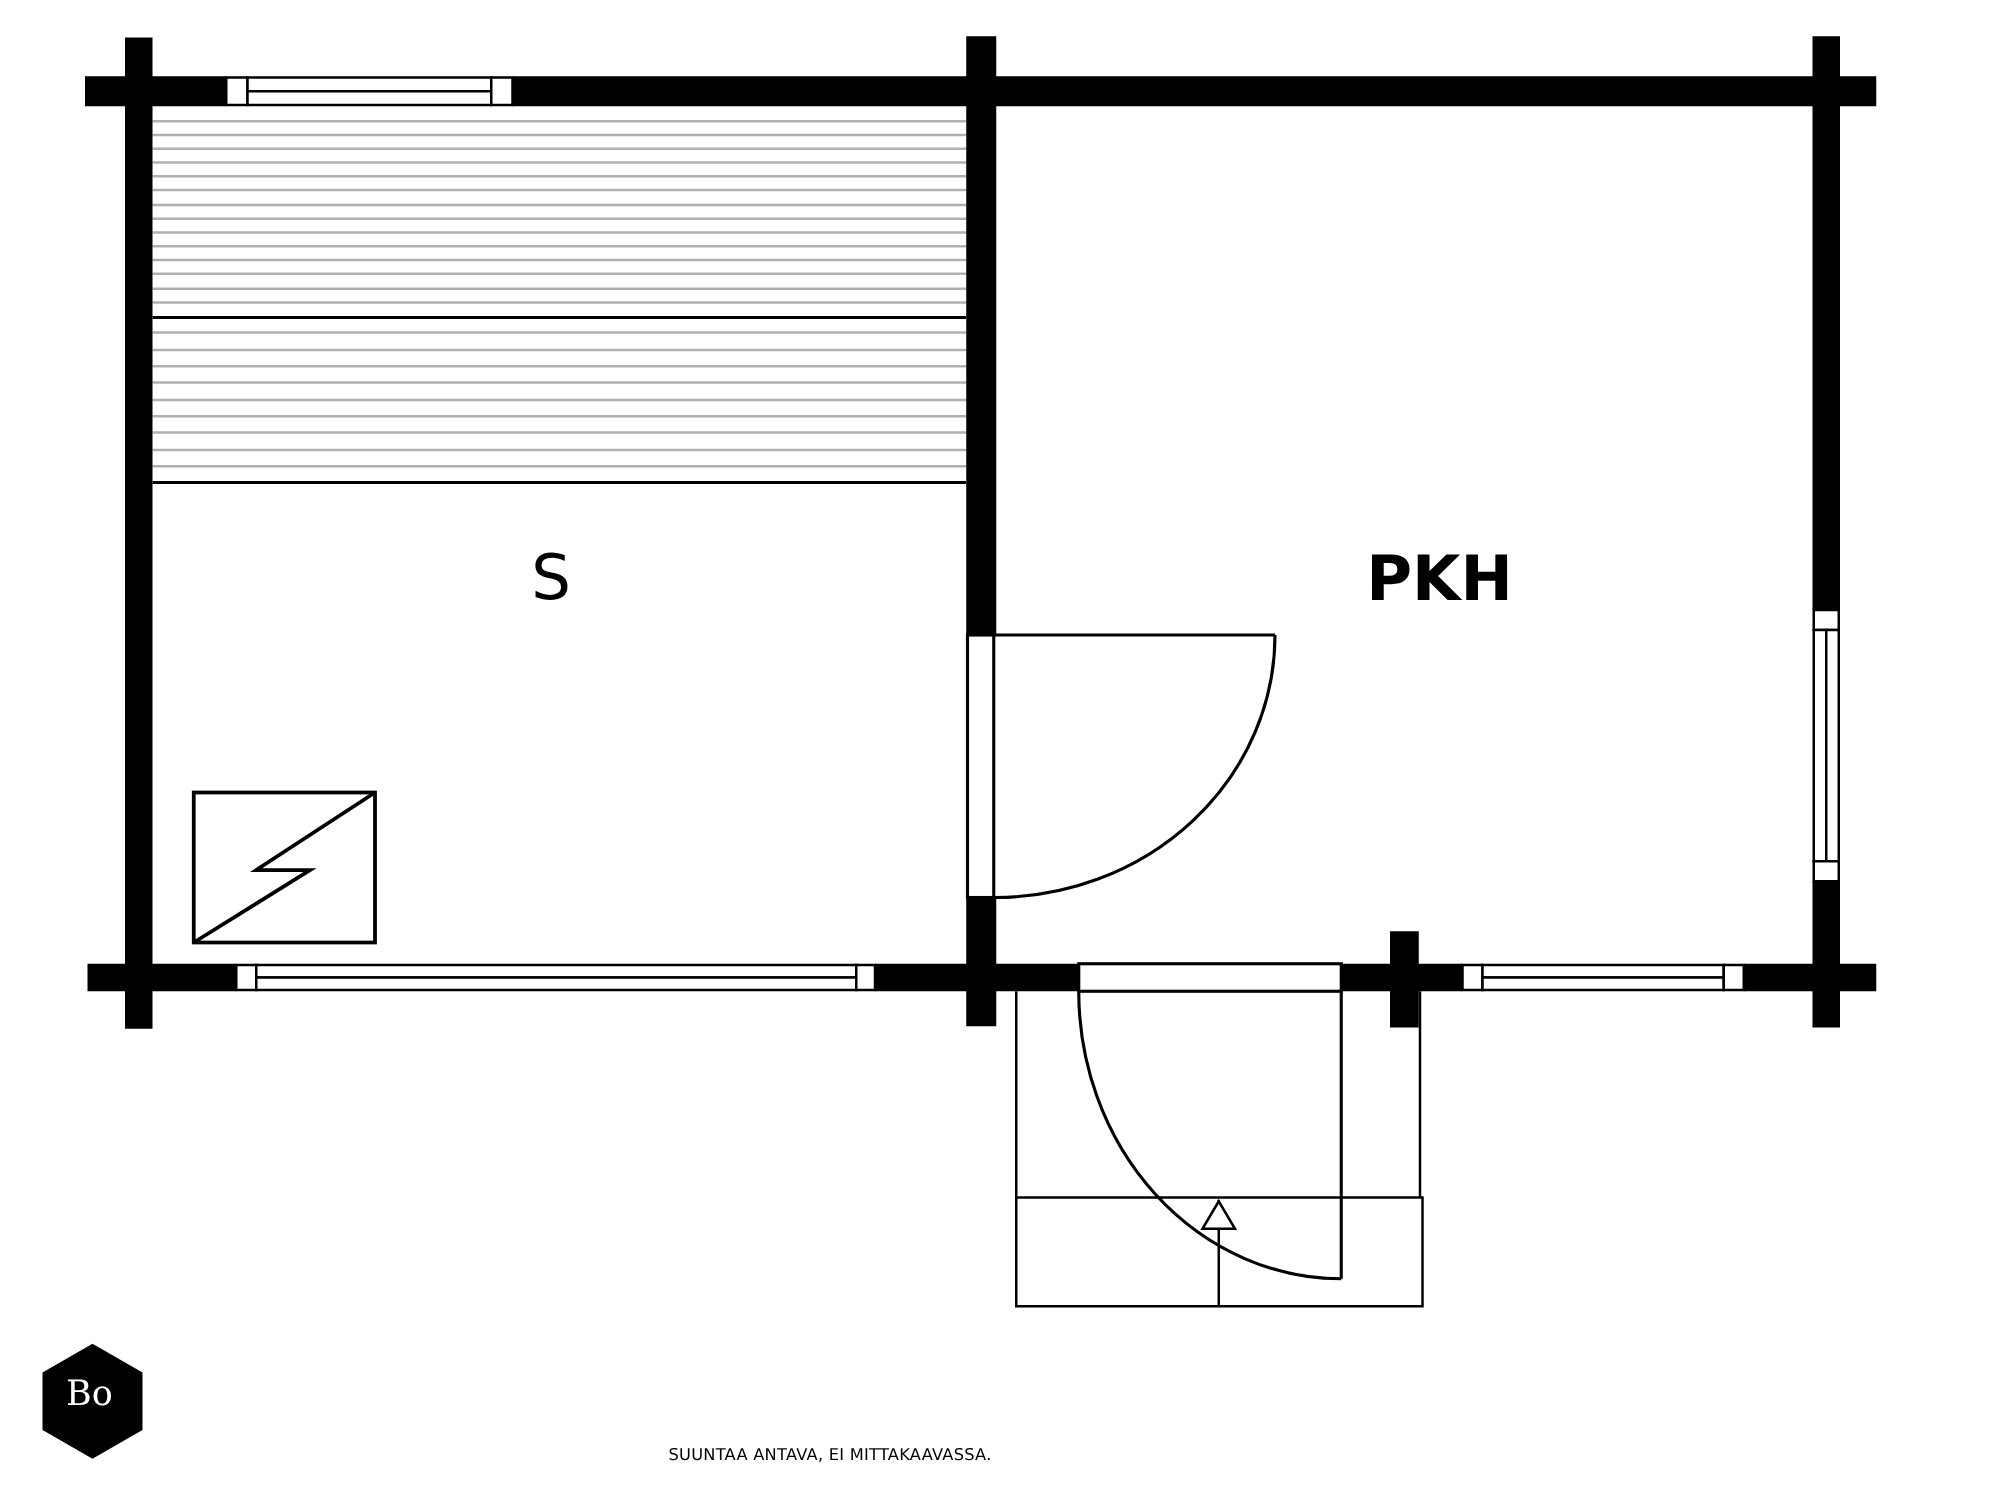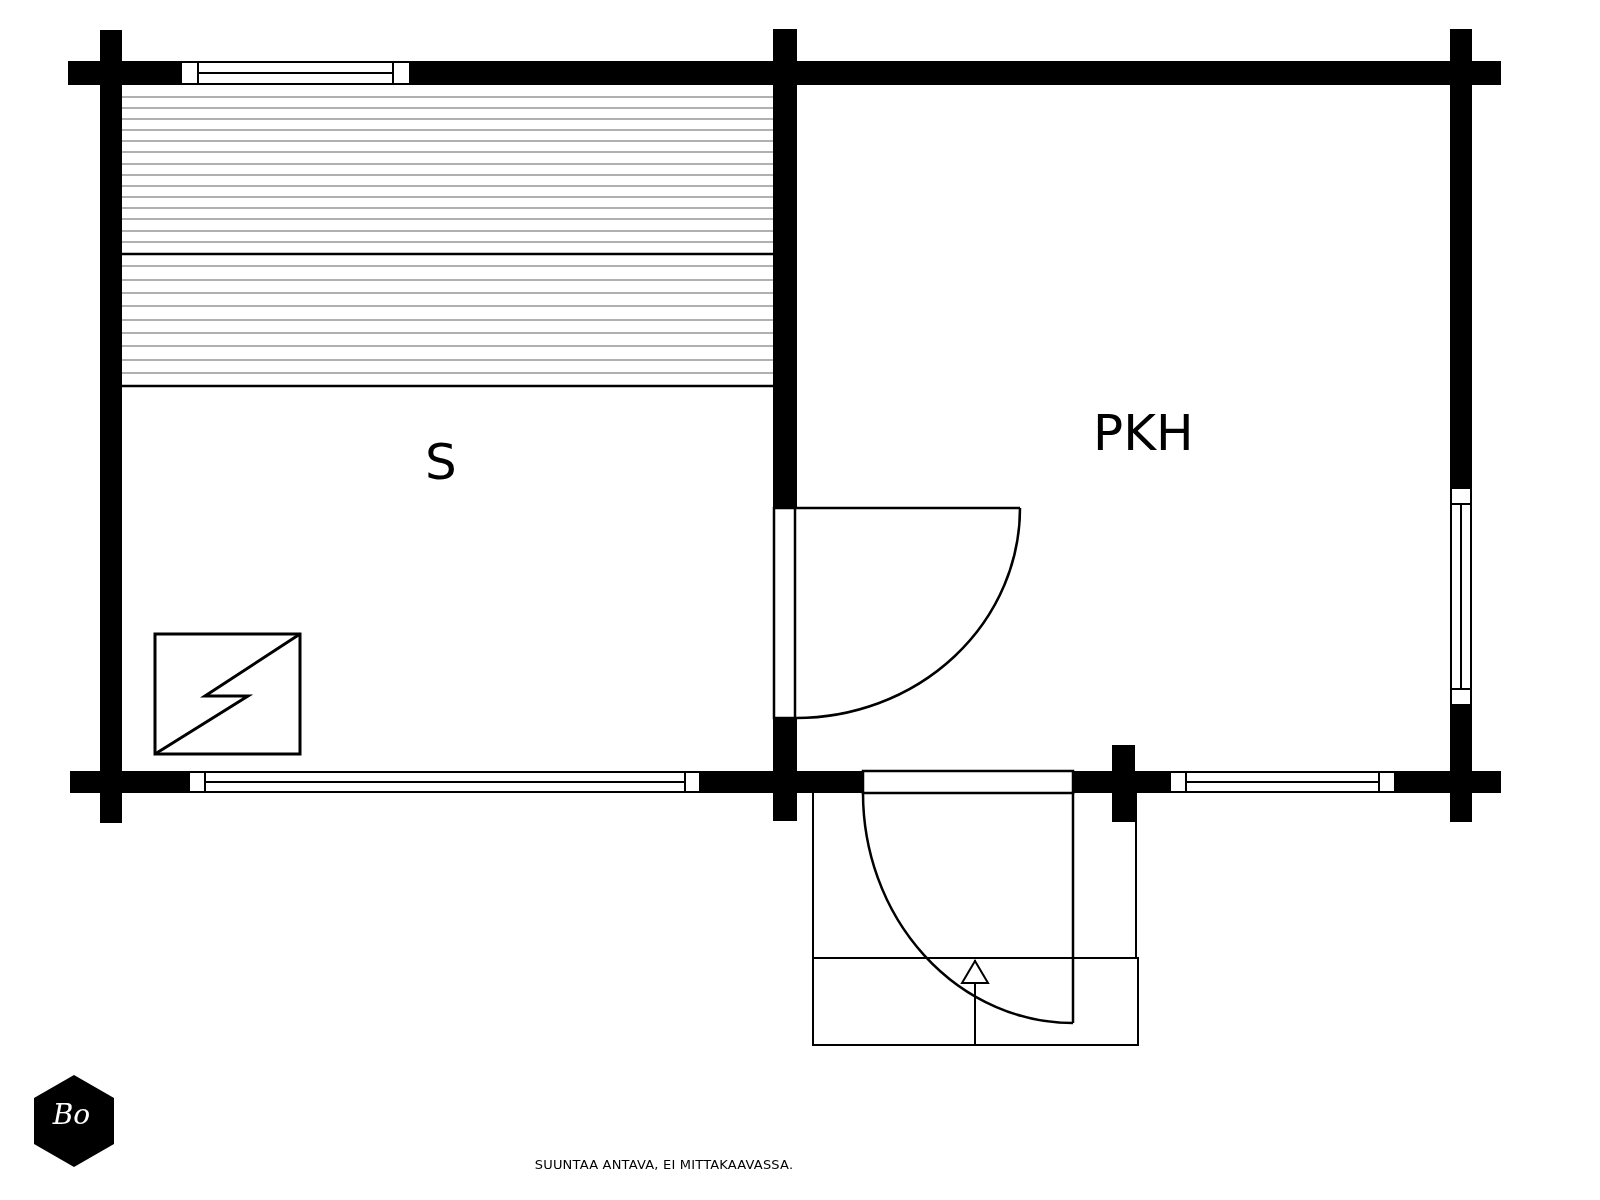--- a/index.html
+++ b/index.html
@@ -1,20 +1,20 @@
 <!DOCTYPE html>
 <html><head>
   <meta charset="utf-8">
   <style>
     html, body { margin: 0; padding: 0; background: #ffffff; }
     body { width: 1600px; height: 1200px; position: relative; overflow: hidden; font-family: "DejaVu Sans", sans-serif; }
     svg.plan { position: absolute; left: 0; top: 0; }
     .room-label { position: absolute; font-family: "DejaVu Sans", sans-serif; color: #000; font-size: 50px; line-height: 1; }
     .footer-note { position: absolute; left: 0; width: 1328px; top: 1157px; text-align: center; font-family: "DejaVu Sans", sans-serif; font-size: 13px; color: #000; letter-spacing: 0.2px; }
-    .logo-text { position: absolute; left: 34px; top: 1098px; width: 75px; text-align: center; color: #fff; font-family: "DejaVu Serif", serif; font-style: italic; font-size: 28px; }
+    .logo-text { position: absolute; left: 34px; top: 1098px; width: 75px; text-align: center; color: #fff; font-family: "DejaVu Serif", serif; font-size: 28px; }
   </style>
 </head>
 <body>
 
 <svg class="plan" width="1600" height="1200" viewBox="0 0 1600 1200" xmlns="http://www.w3.org/2000/svg">
 
   <g stroke="#b0b0b0" stroke-width="2">
     <line x1="122" y1="97" x2="773" y2="97"></line>
     <line x1="122" y1="108" x2="773" y2="108"></line>
     <line x1="122" y1="119" x2="773" y2="119"></line>
@@ -119,17 +119,17 @@
 
   <g fill="none" stroke="#000" stroke-width="3">
     <rect x="155" y="634" width="145" height="120"></rect>
     <polyline points="155,754 248,696 205,696 300,634"></polyline>
   </g>
 
   <polygon points="74,1075 114,1098 114,1144 74,1167 34,1144 34,1098" fill="#000"></polygon>
 </svg>
 
 <div class="room-label" style="left:425px; top:437px;">S</div>
-<div class="room-label" style="left:1093px; top:408px;">PKH</div>
+<div class="room-label" style="left:1093px; top:438px;font-weight:bold;">PKH</div>
 
 <div class="logo-text">Bo</div>
 
 <div class="footer-note">SUUNTAA ANTAVA, EI MITTAKAAVASSA.</div>
 
 </body></html>

